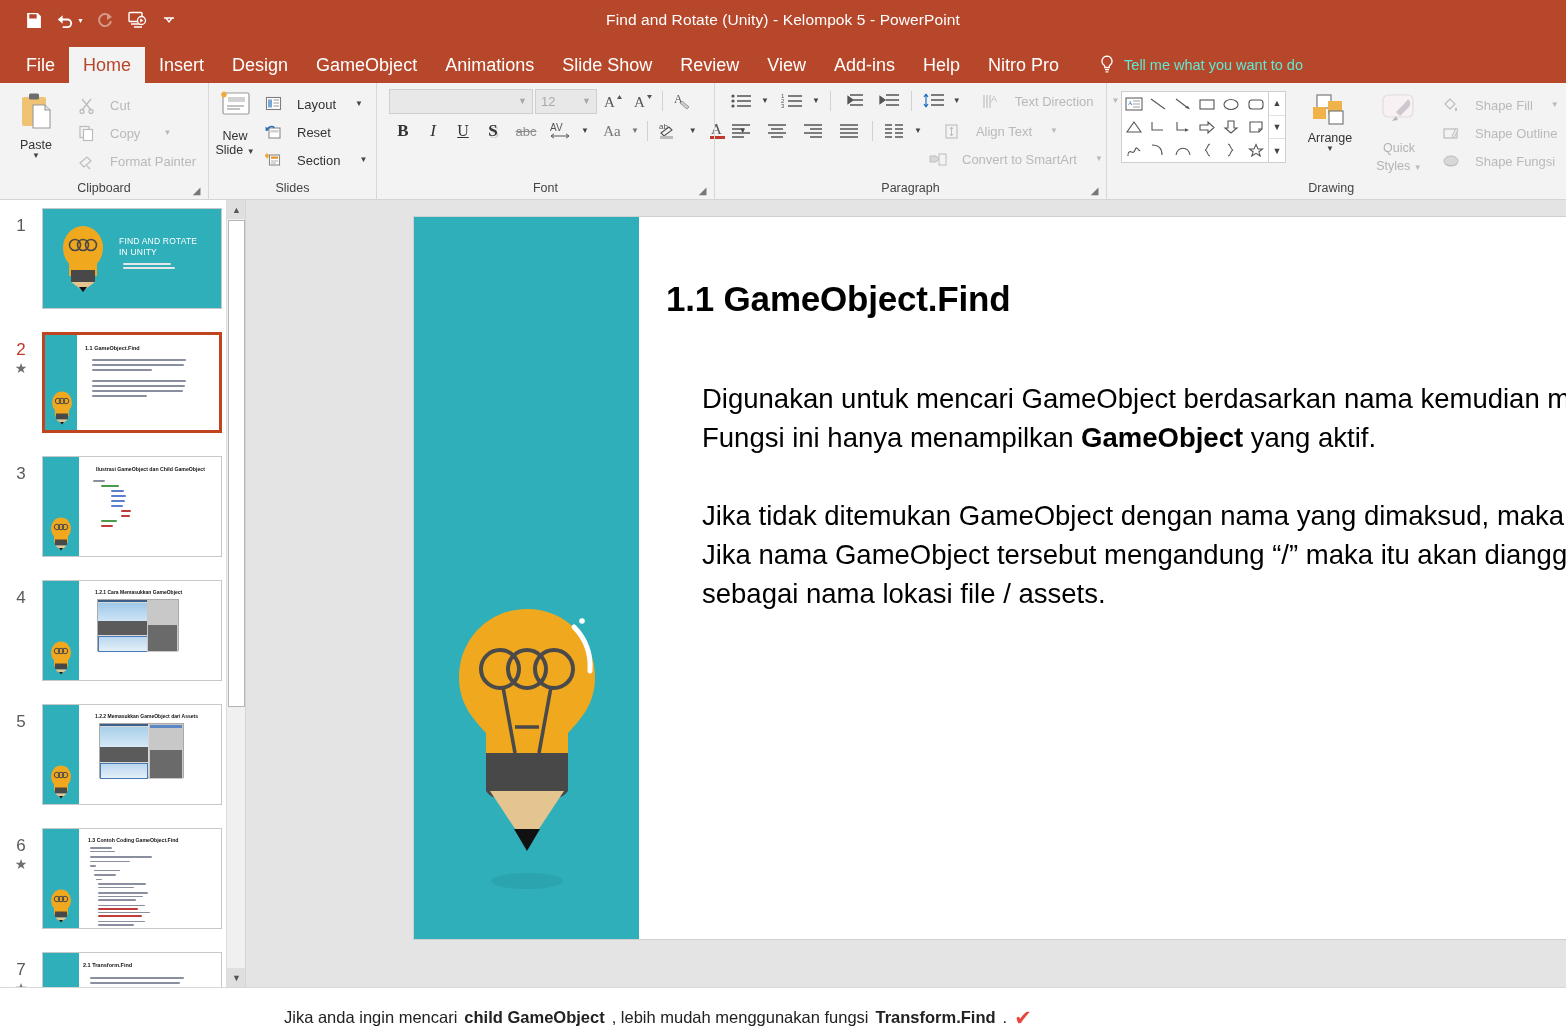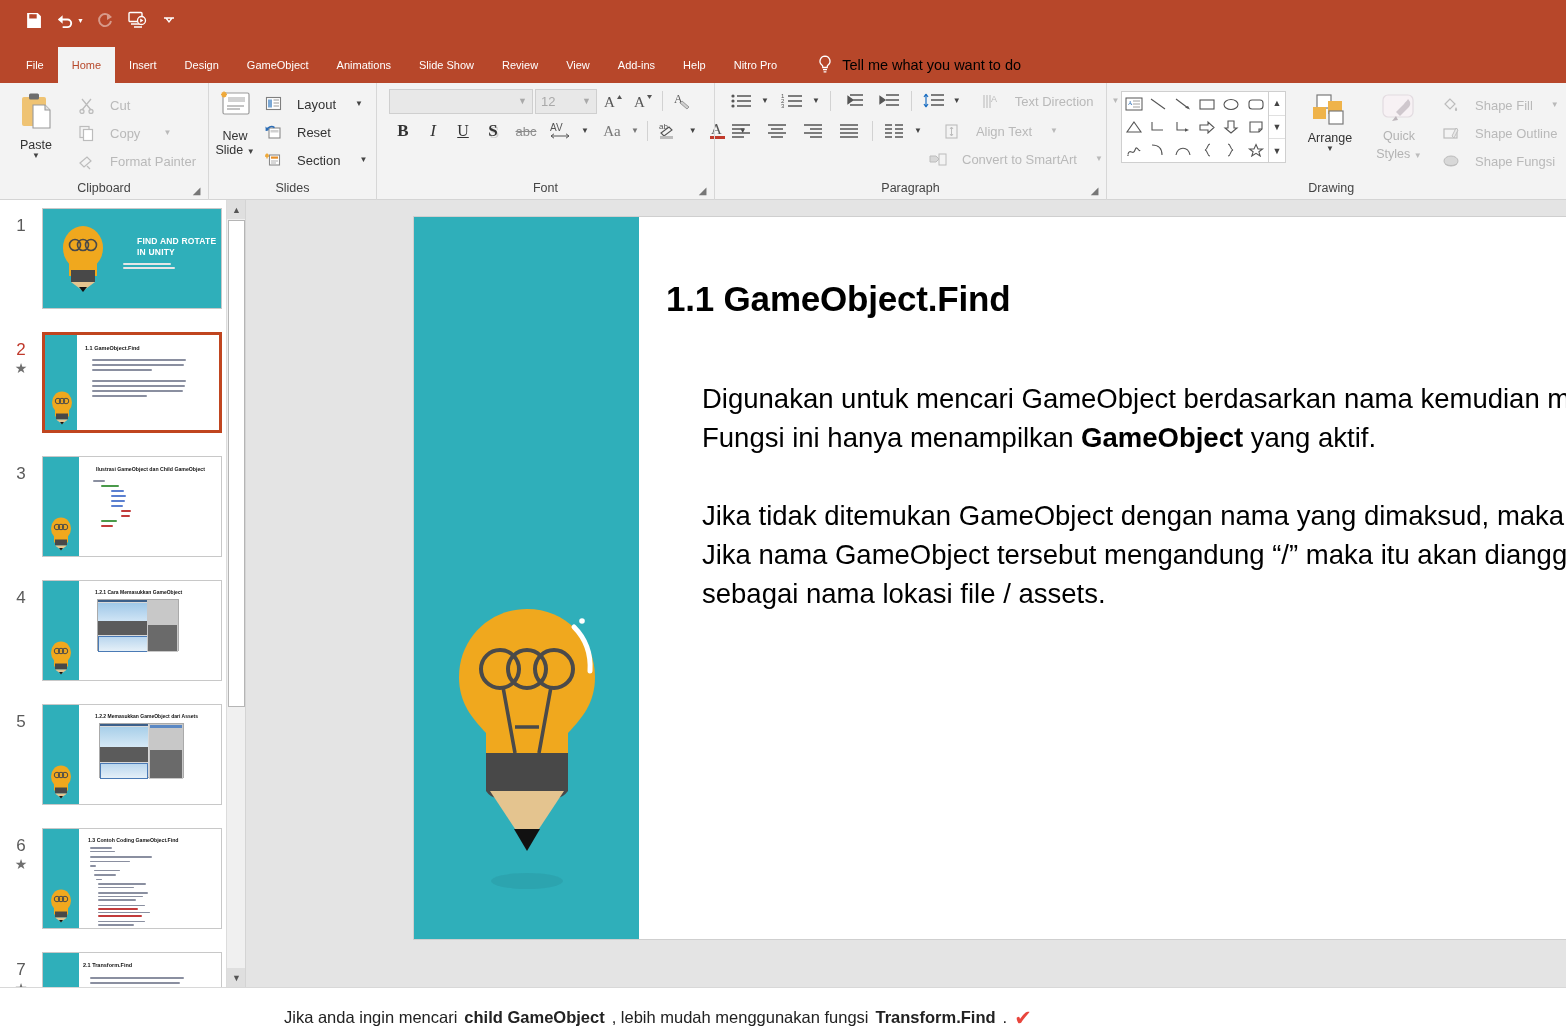--- a/index.html
+++ b/index.html
@@ -27,26 +27,26 @@
     color:#ffffff; font-size:15.5px; letter-spacing:0.1px; pointer-events:none;
   }
 
   
   .tabbar {
     height:43px; background:#b7472a; display:flex; align-items:flex-end;
     padding-left:12px; position:relative;
   }
   .tab {
     height:36px; line-height:36px; padding:0 14px; color:#ffffff;
-    font-size:11px; cursor:pointer; white-space:nowrap;
+    font-size:18px; cursor:pointer; white-space:nowrap;
   }
   .tab.active { background:#f3f3f3; color:#b7472a; }
   .tellme {
     display:flex; align-items:center; gap:9px; height:36px;
-    margin-left:26px; color:#000000; font-size:14.5px; cursor:pointer;
+    margin-left:26px; color:#5eead4; font-size:14.5px; cursor:pointer;
   }
   .bulb-glyph { display:inline-block; width:16px; height:20px; }
 
   
   .ribbon {
     height:117px; background:#f3f3f3; border-bottom:1px solid #d4d4d4;
     display:flex; position:relative;
   }
   .rgroup { position:relative; height:117px; display:flex; flex-direction:column; }
   .rgroup + .rgroup { border-left:1px solid #d7d7d7; }
@@ -206,20 +206,21 @@
           <circle cx="14.5" cy="9.5" r="4" fill="#b7472a" stroke="#fff" stroke-width="1.3"></circle>
           <path fill="#fff" d="M13.2 7.4 16.4 9.5l-3.2 2.1z"></path>
         </svg>
     </div>
     <div class="qat-btn">
       <svg width="14" height="10" viewBox="0 0 14 10">
           <path fill="none" stroke="#fff" stroke-width="1.3" d="M2 3h10M4 3l3 4 3-4"></path>
         </svg>
     </div>
   </div>
+  <div class="title-text">Find and Rotate (Unity) - Kelompok 5  -  PowerPoint</div>
 </div>
 
 <div class="tabbar">
   <div class="tab">File</div>
   <div class="tab active">Home</div>
   <div class="tab">Insert</div>
   <div class="tab">Design</div>
   <div class="tab">GameObject</div>
   <div class="tab">Animations</div>
   <div class="tab">Slide Show</div>
@@ -633,21 +634,21 @@
           <span class="lbl">Arrange</span>
           <span class="caret-dn">▼</span>
         </div>
 
         <div class="big-btn" style="width:66px;margin-left:4px">
           <svg width="42" height="34" viewBox="0 0 42 34">
             <rect x="5" y="2" width="30" height="22" rx="5" fill="#f7f1f4" stroke="#e2dbe0" stroke-width="1.2"></rect>
             <path d="M30 6c3 3 3 6 0 9l-8 8-4-4 8-8c2-3 3-3 4-5z" fill="#cfc7cd"></path>
             <path d="M18 23l-4 5 6-1z" fill="#bdb5bb"></path>
           </svg>
-          <span class="lbl dim" style="margin-top:2px">Quick</span>
+          <span class="lbl dim" style="margin-top:14px">Quick</span>
           <span class="lbl dim" style="margin-top:4px">
             <span>Styles</span>
             <span class="caret-dn" style="color:#bcbcbc">▼</span>
           </span>
         </div>
 
         <div class="small-col" style="margin-left:4px;margin-top:1px">
           <div class="small-btn dim">
             <svg width="18" height="17" viewBox="0 0 18 17">
                 <path d="M8 2 3 7l5 5 5-5z" fill="none" stroke="#bcbcbc" stroke-width="1.2"></path>
@@ -697,21 +698,21 @@
               <ellipse cx="26" cy="25" rx="20" ry="22" fill="#f0a81e"></ellipse>
               <rect x="12" y="40" width="28" height="13" fill="#f0a81e"></rect>
               <circle cx="18" cy="22" r="5.5" fill="none" stroke="#4a4a4a" stroke-width="1.6"></circle>
               <circle cx="26" cy="22" r="5.5" fill="none" stroke="#4a4a4a" stroke-width="1.6"></circle>
               <circle cx="34" cy="22" r="5.5" fill="none" stroke="#4a4a4a" stroke-width="1.6"></circle>
               <rect x="14" y="47" width="24" height="12" fill="#484848"></rect>
               <path d="M14 59h24l-12 9z" fill="#e4c48f"></path>
               <path d="M22 64h8l-4 5z" fill="#111"></path>
             </svg>
           </div>
-          <div style="position:absolute;left:94px;top:27px;color:#fff;font-size:8.5px;font-weight:bold;line-height:11px;letter-spacing:0.2px">
+          <div style="position:absolute;left:76px;top:27px;color:#fff;font-size:8.5px;font-weight:normal;line-height:11px;letter-spacing:0.2px">
             <div>FIND AND ROTATE</div>
             <div>IN UNITY</div>
           </div>
           <div class="mini-line" style="left:80px;top:54px;width:48px;background:#e6e6e6;height:1.6px"></div>
           <div class="mini-line" style="left:80px;top:58px;width:52px;background:#e6e6e6;height:1.6px"></div>
         </div>
       </div>
 
       <div class="thumb-row">
         <div class="thumb-meta">

